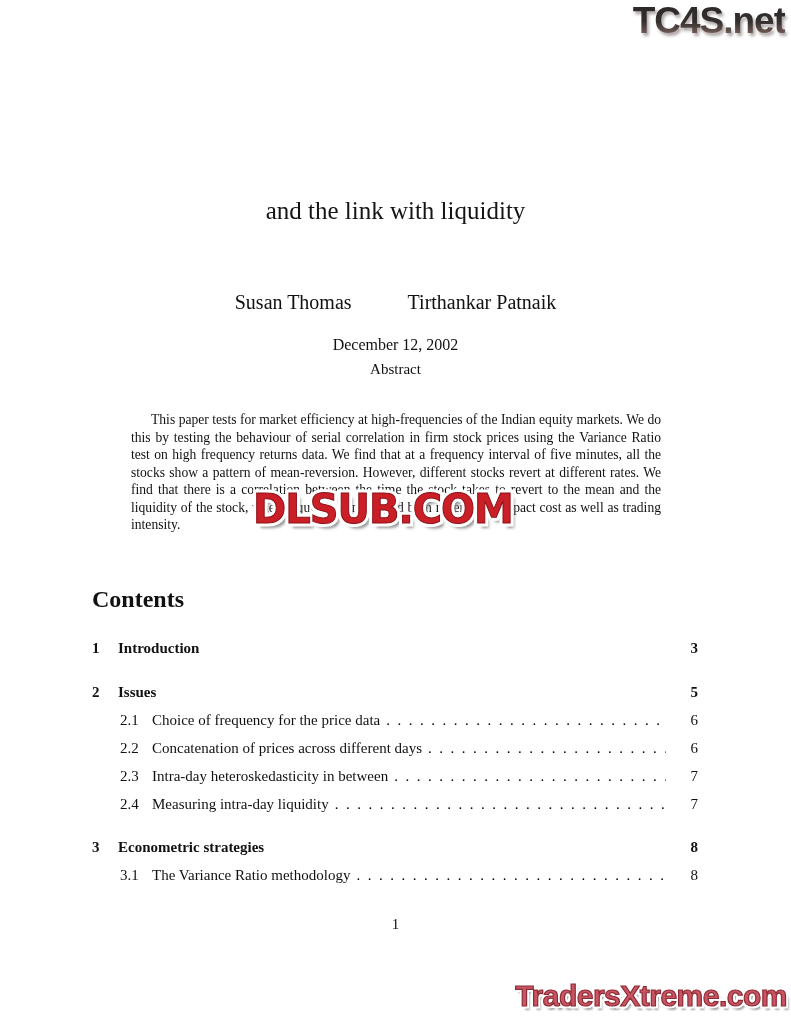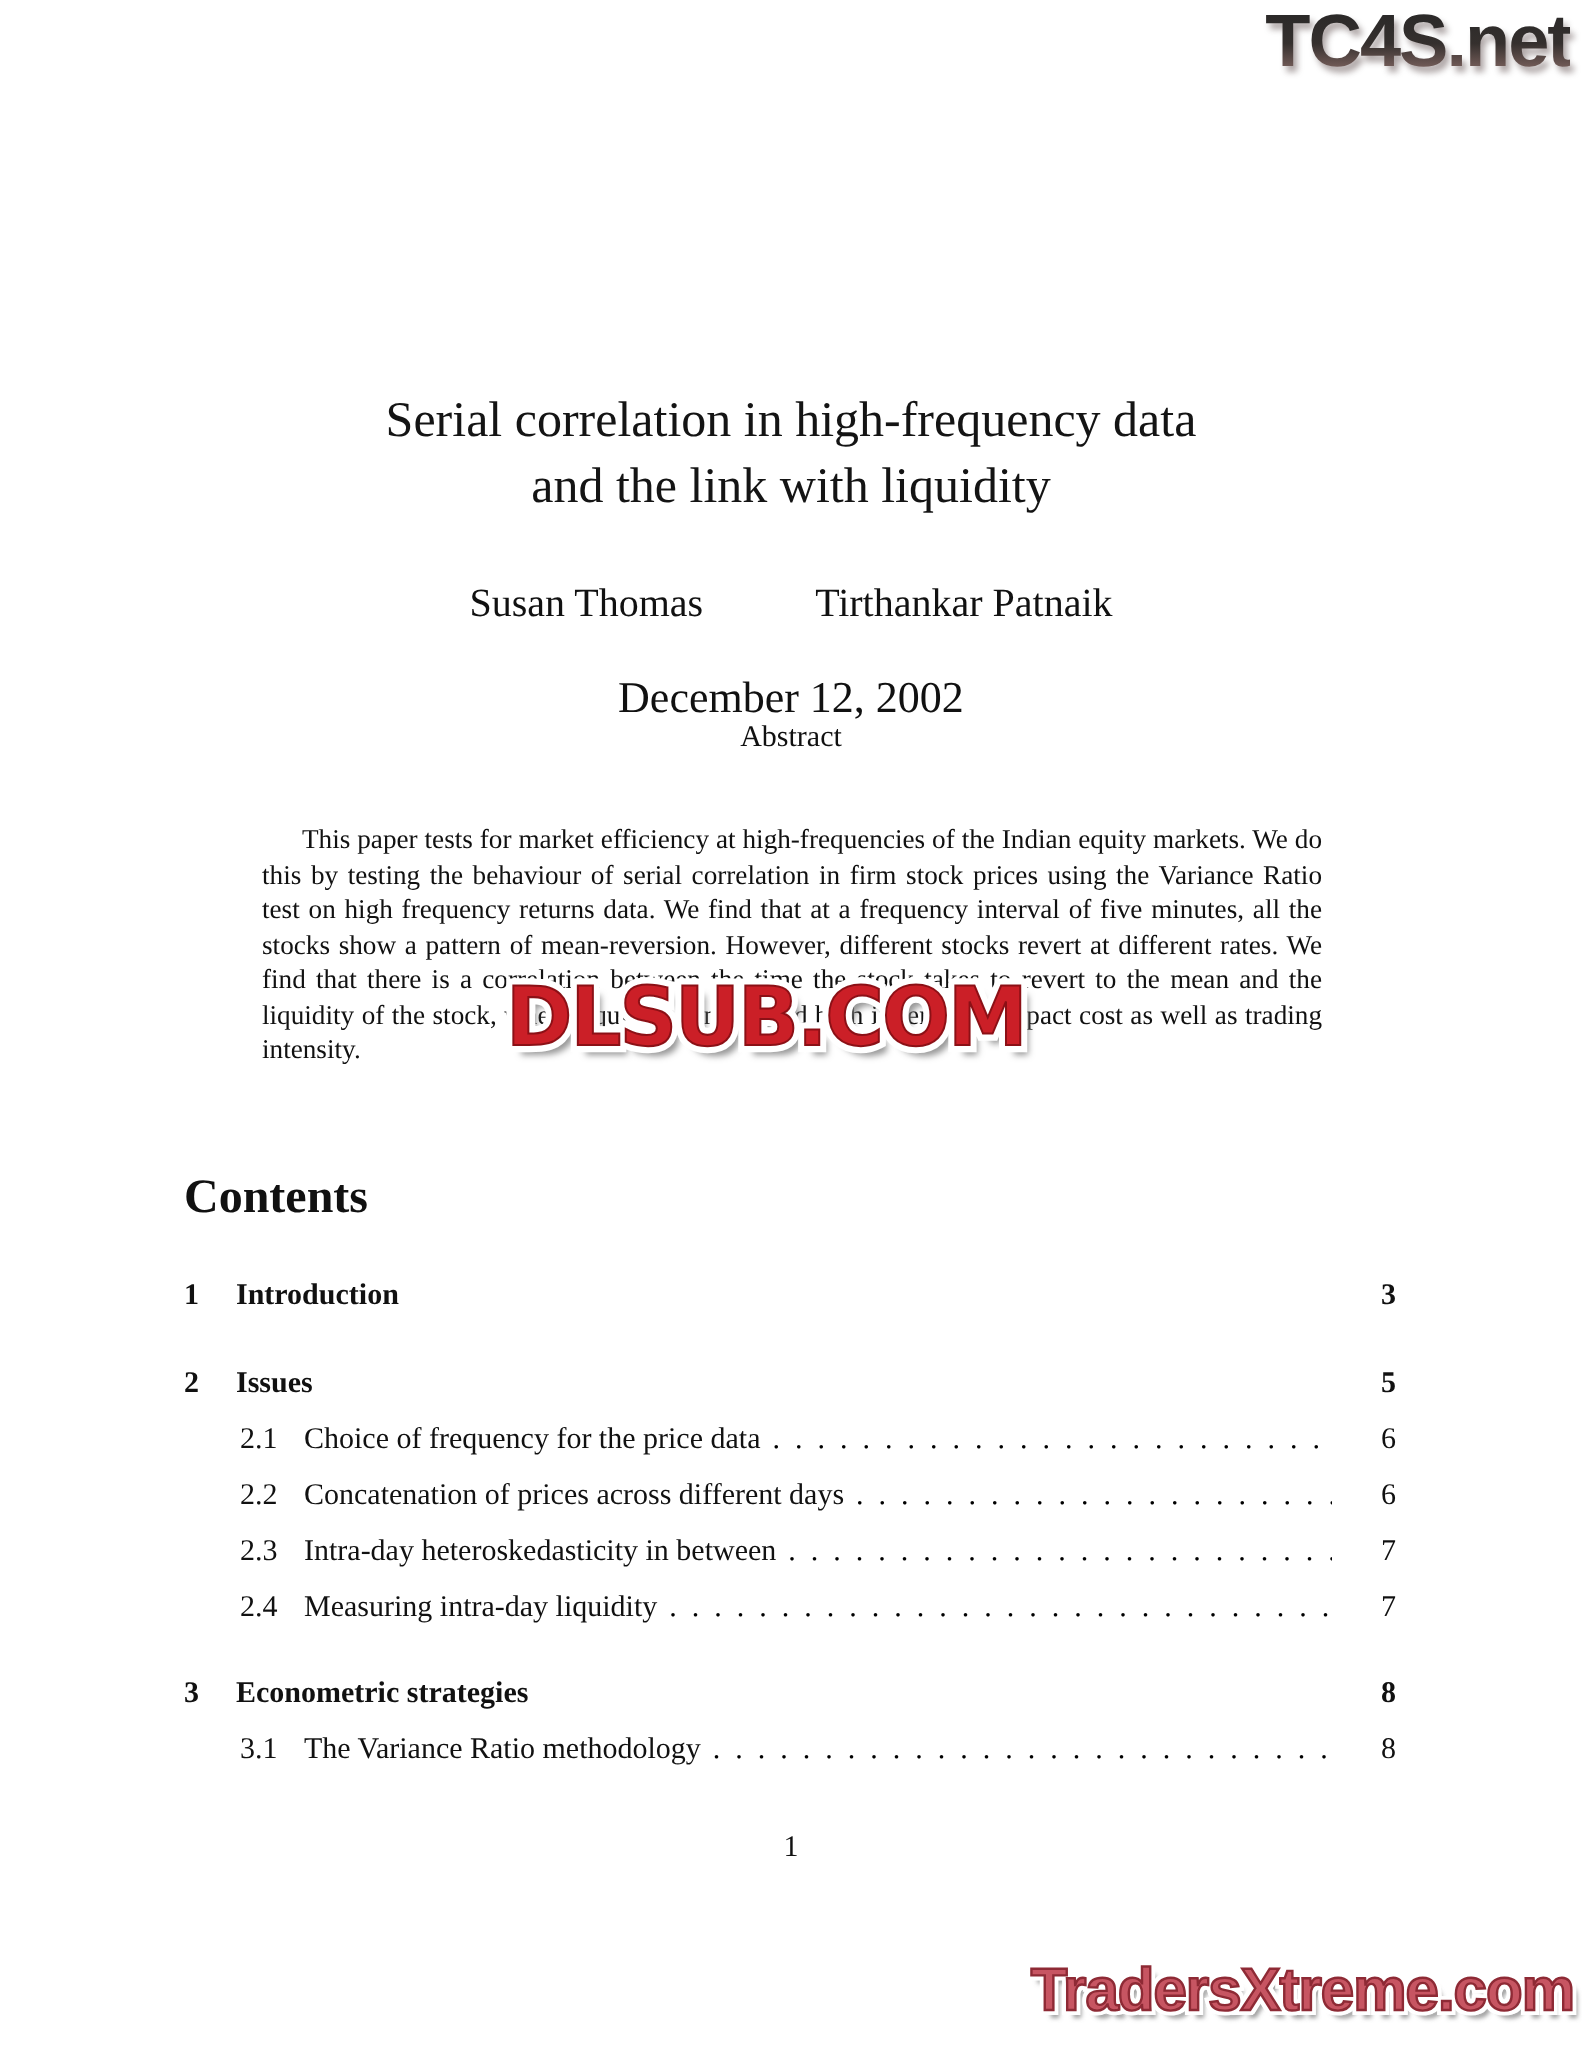--- a/index.html
+++ b/index.html
@@ -29,21 +29,21 @@
     position:absolute; top:194px; left:0; width:100%;
     text-align:center; font-size:25px; line-height:33px; color:#141414;
   }
   .authors {
     position:absolute; top:291px; left:0; width:100%;
     display:flex; justify-content:center; gap:56px;
     font-size:20px;
   }
   .date {
     position:absolute; top:336px; left:0; width:100%;
-    text-align:center; font-size:22px;
+    text-align:center; font-size:16px;
   }
   .abs-head {
     position:absolute; top:361px; left:0; width:100%;
     text-align:center; font-size:15px; font-weight:normal;
   }
   .abstract {
     position:absolute; top:411px; left:131px; width:530px;
     font-size:13.6px; line-height:17.5px; text-align:justify;
   }
   .abstract p.body-par { text-indent:20px; }
@@ -110,21 +110,20 @@
       3px 4px 2px rgba(120,120,120,0.7);
   }
   .traders .front { color:#c75562; -webkit-text-stroke:1.2px #8e2a35; }
 </style>
 </head>
 <body>
 
 <div class="tc4s">TC4S.net</div>
 
 <div class="title">
-  <div>Serial correlation in high-frequency data</div>
   <div>and the link with liquidity</div>
 </div>
 
 <div class="authors">
   <span>Susan Thomas</span>
   <span>Tirthankar Patnaik</span>
 </div>
 
 <div class="date">December 12, 2002</div>
 

